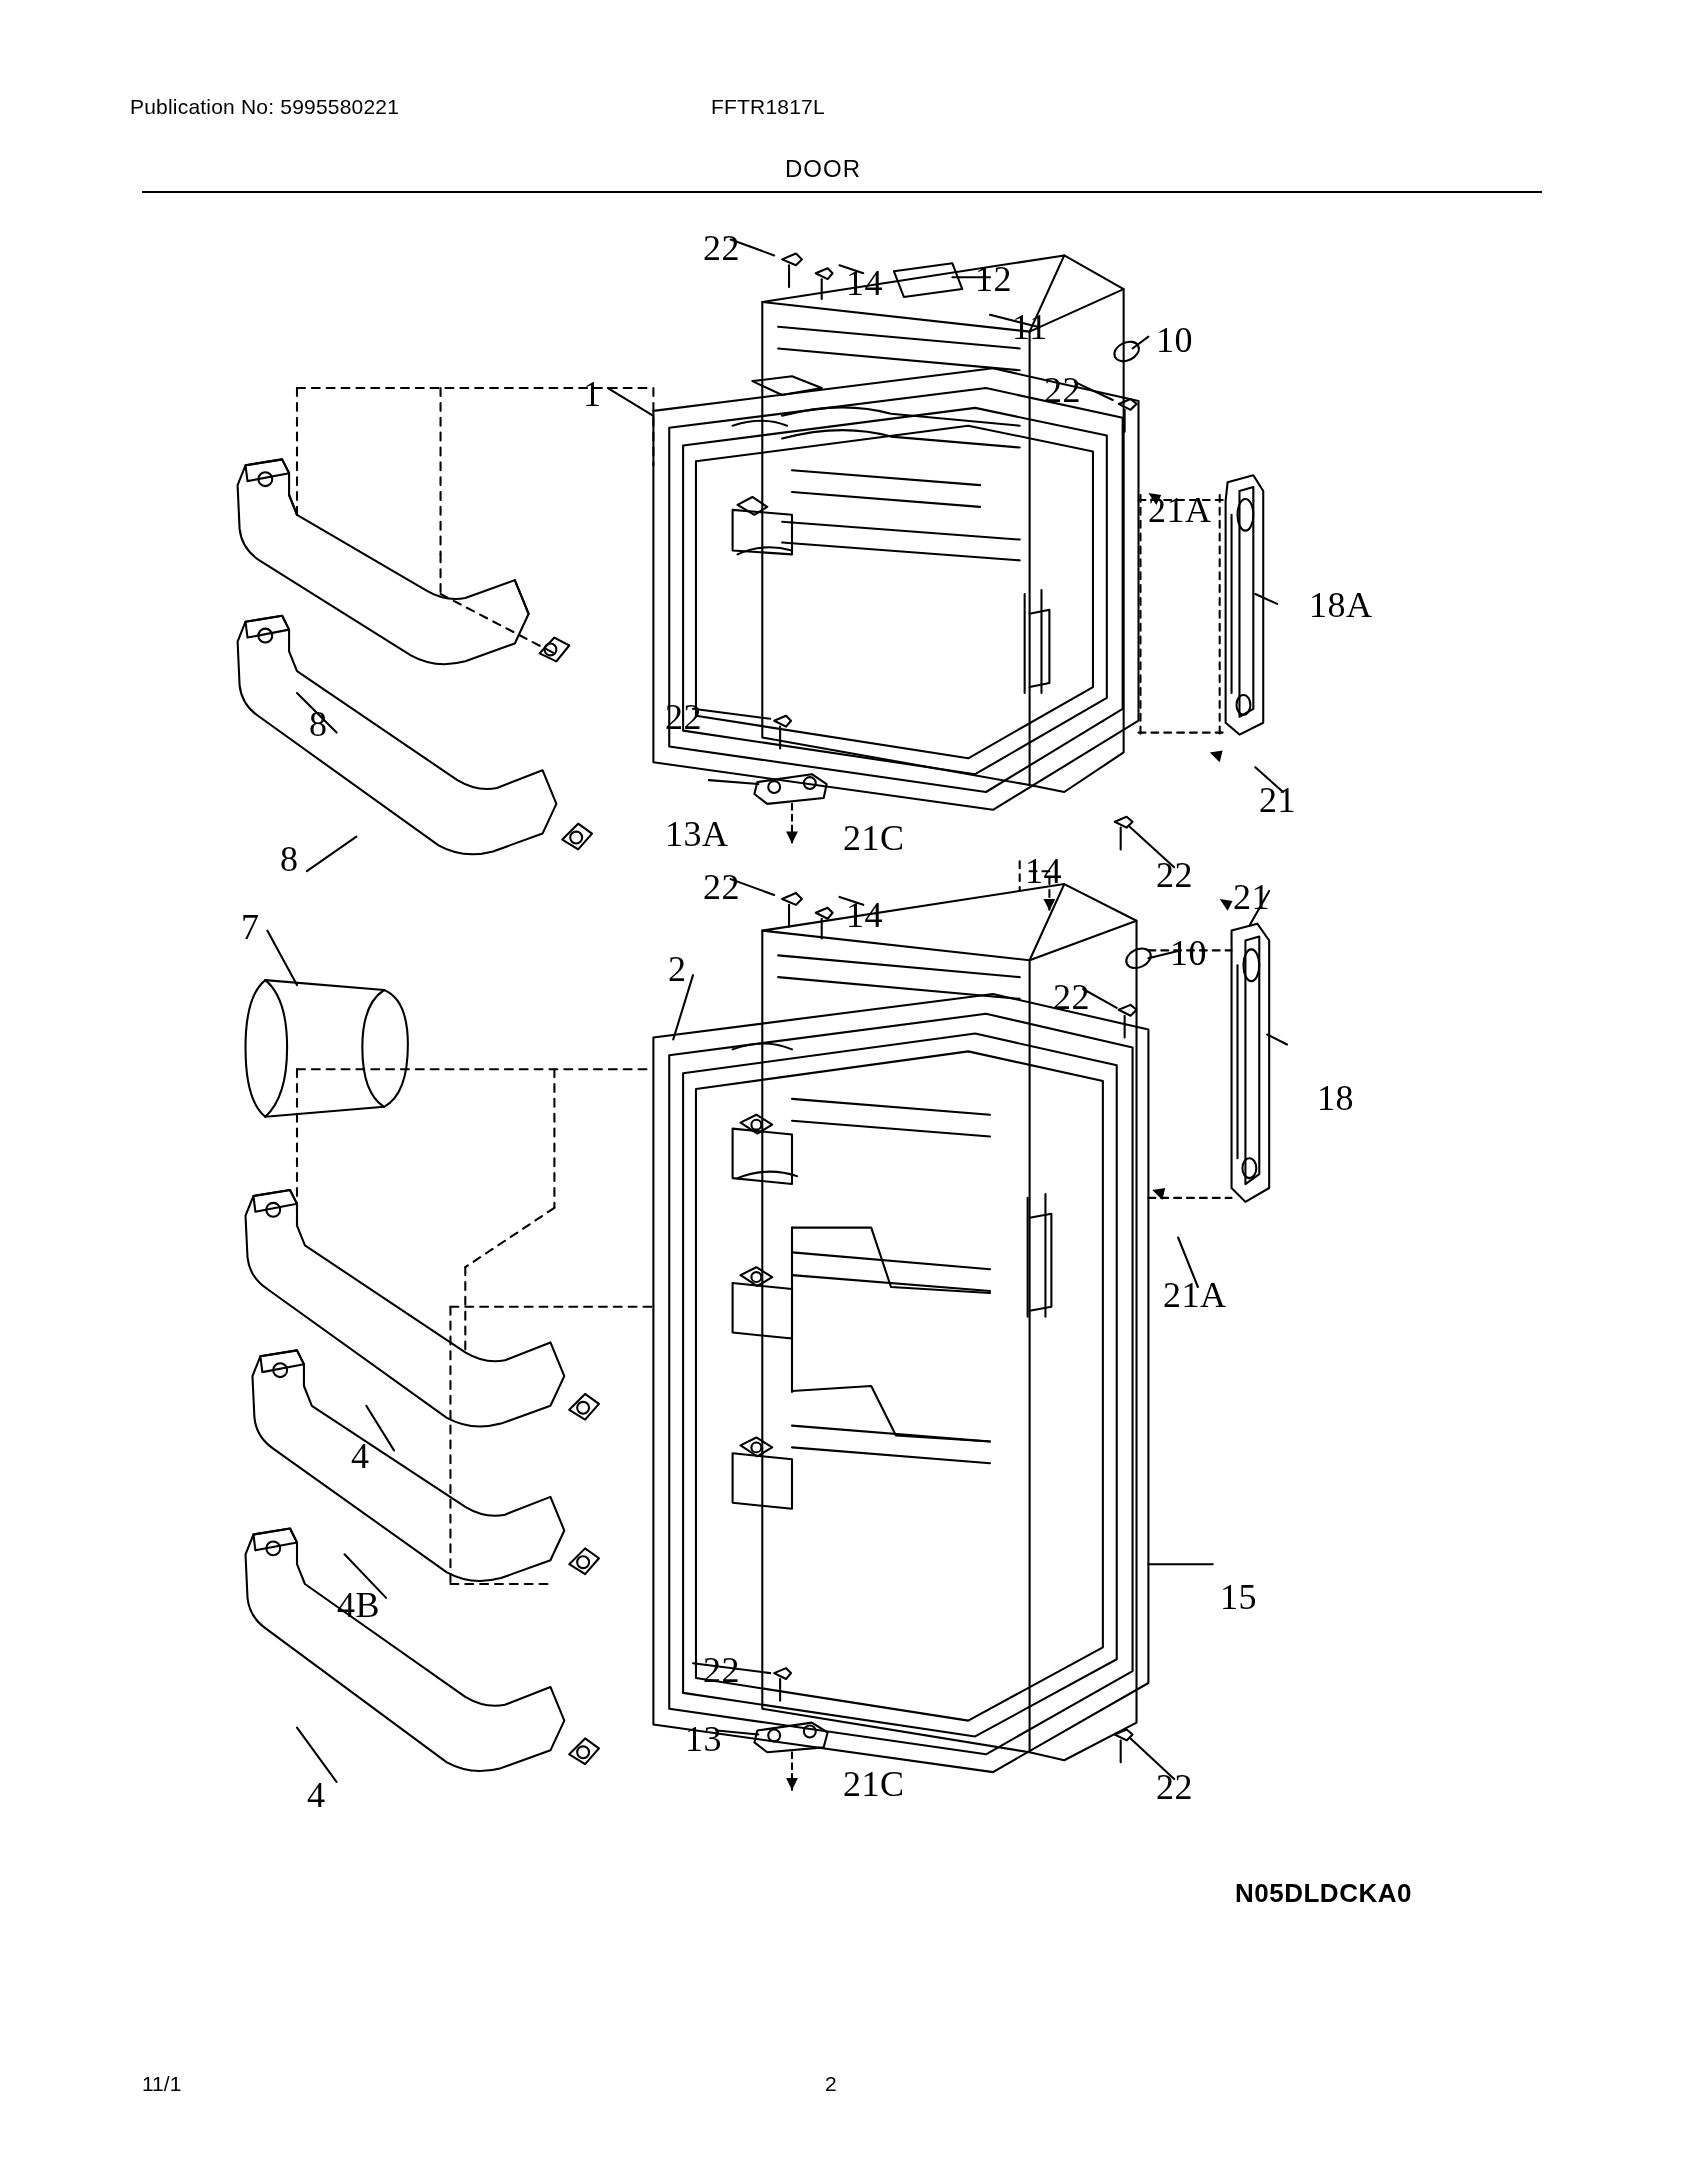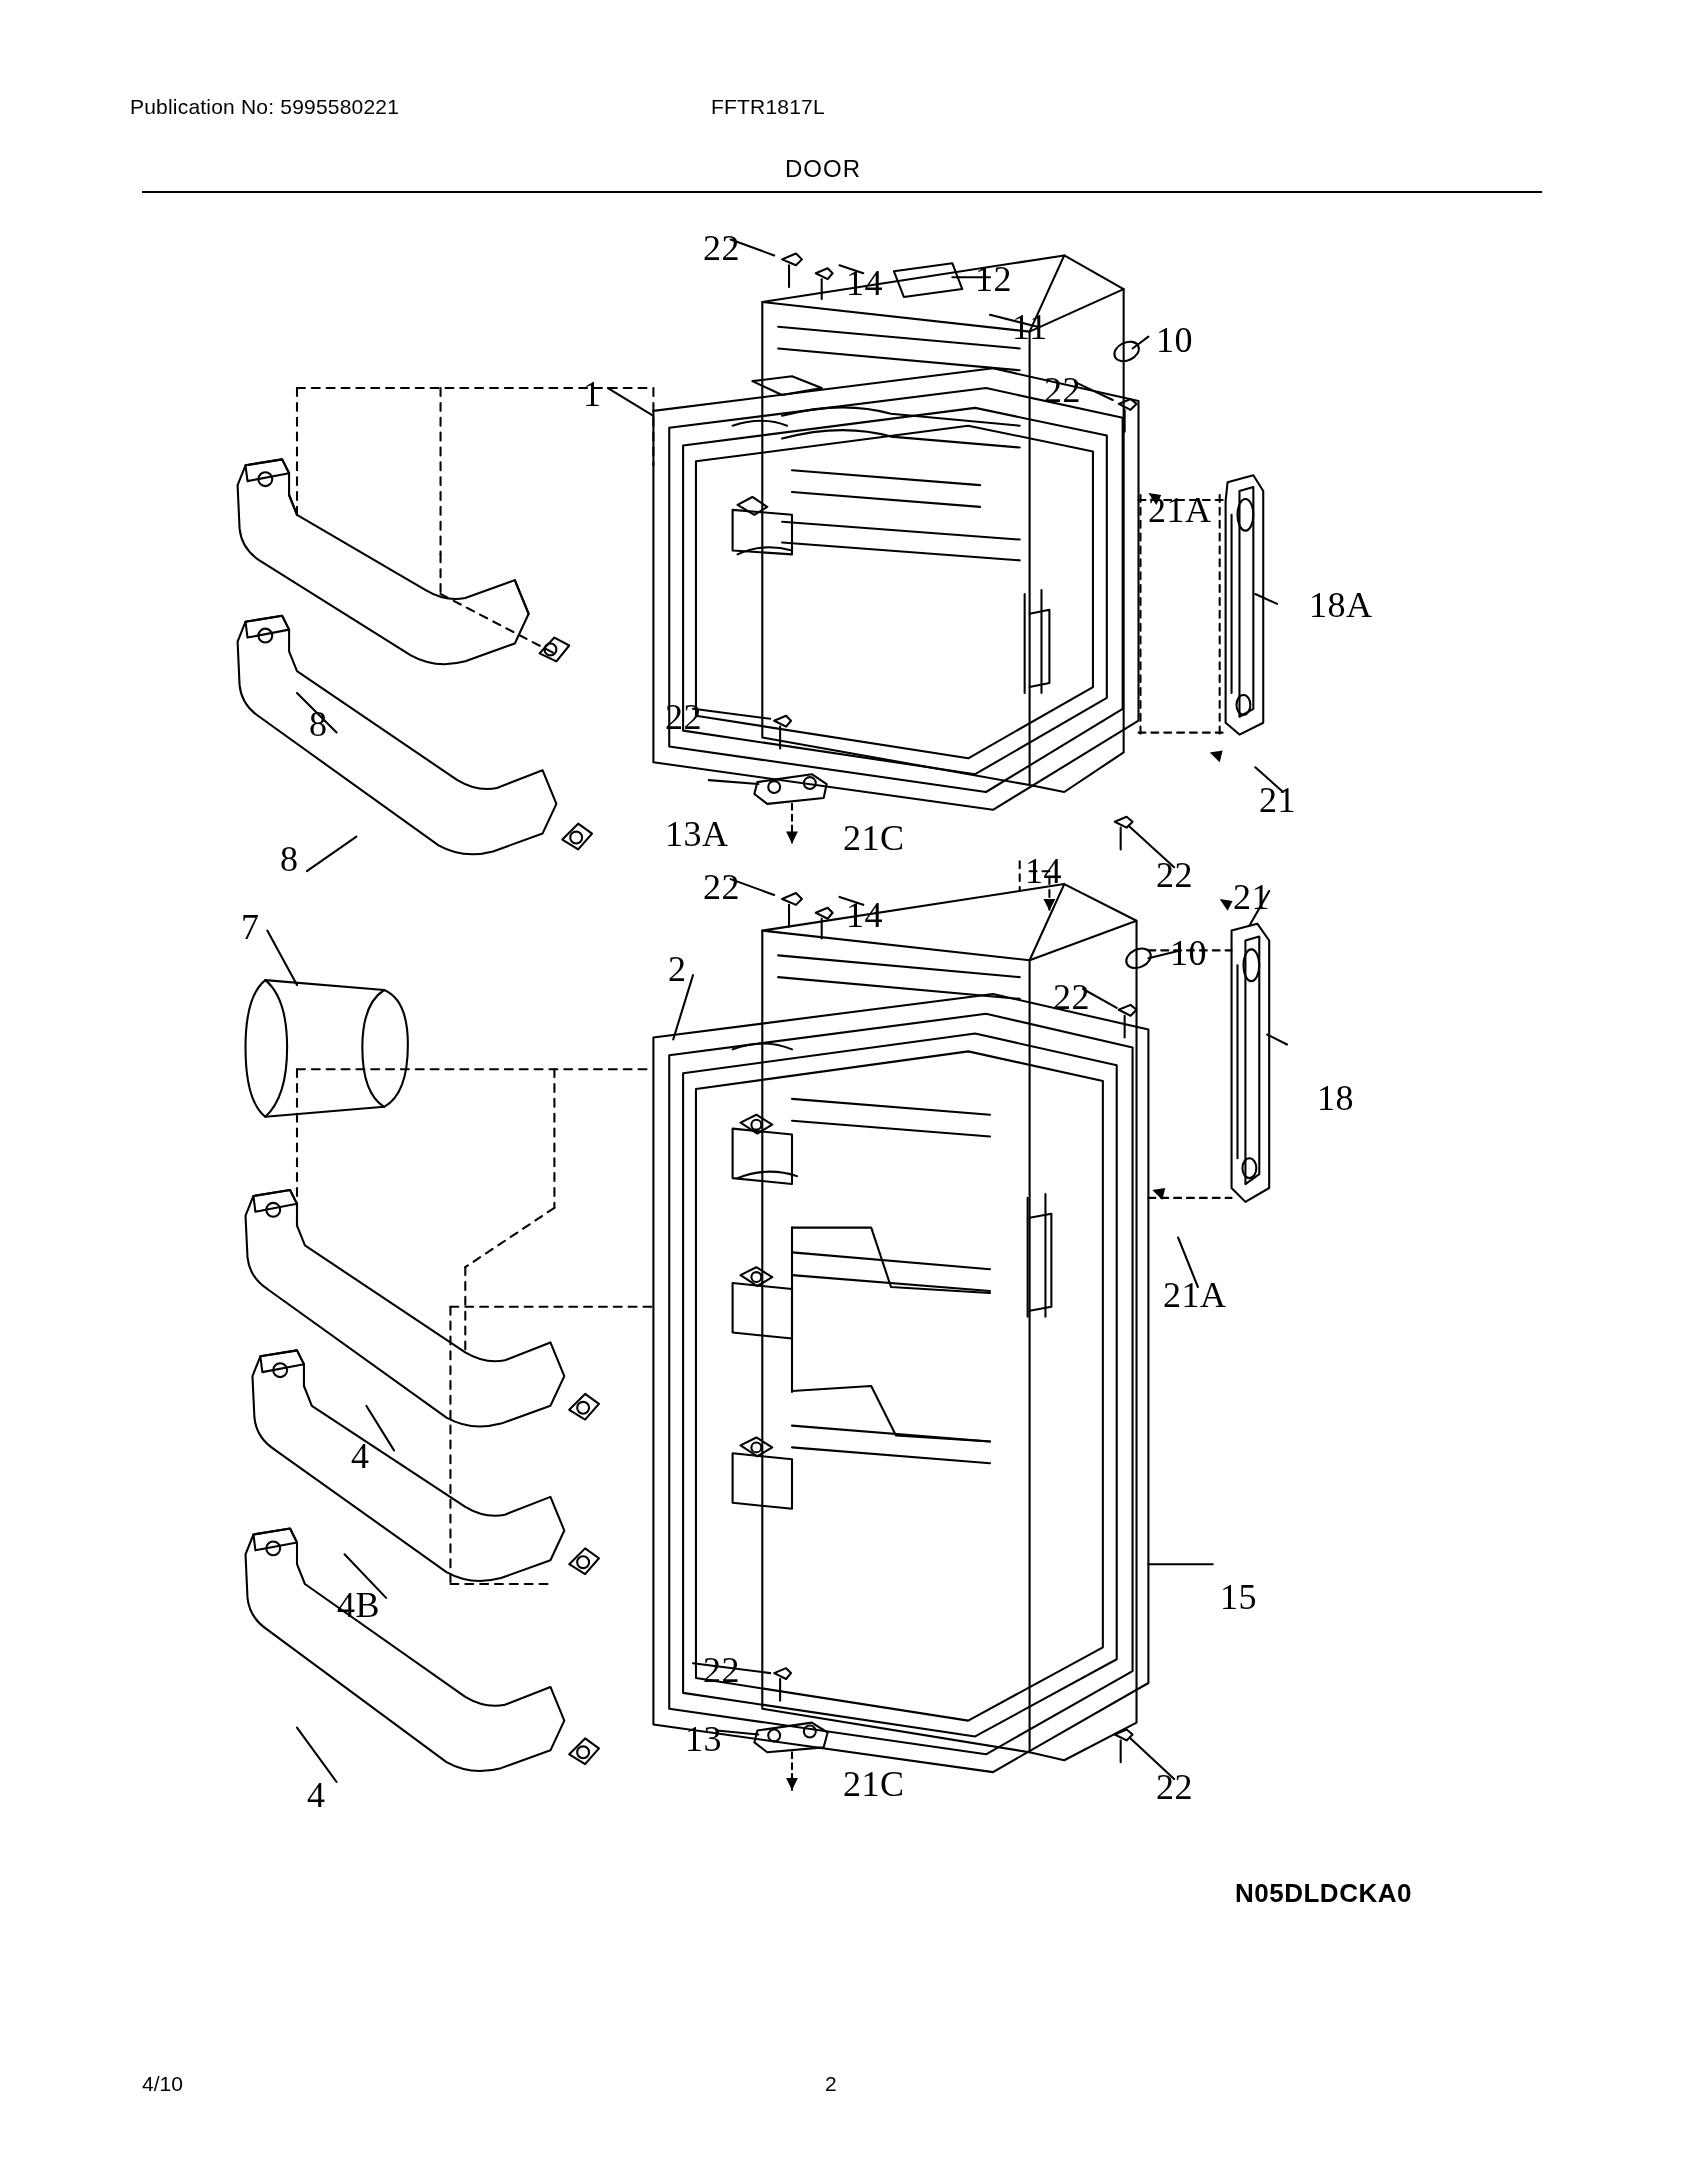--- a/index.html
+++ b/index.html
@@ -364,17 +364,17 @@
   <div class="callout" style="left:351px;  top:1438px;">4</div>
   <div class="callout" style="left:337px;  top:1587px;">4B</div>
   <div class="callout" style="left:1220px; top:1579px;">15</div>
   <div class="callout" style="left:703px;  top:1652px;">22</div>
   <div class="callout" style="left:685px;  top:1721px;">13</div>
   <div class="callout" style="left:843px;  top:1766px;">21C</div>
   <div class="callout" style="left:1156px; top:1769px;">22</div>
   <div class="callout" style="left:307px;  top:1777px;">4</div>
 
   <div class="code">N05DLDCKA0</div>
-  <div class="foot-left">4/10</div>
+  <div class="foot-left">11/1</div>
   <div class="foot-center">2</div>
 
 </div>
 
 
 </body></html>

